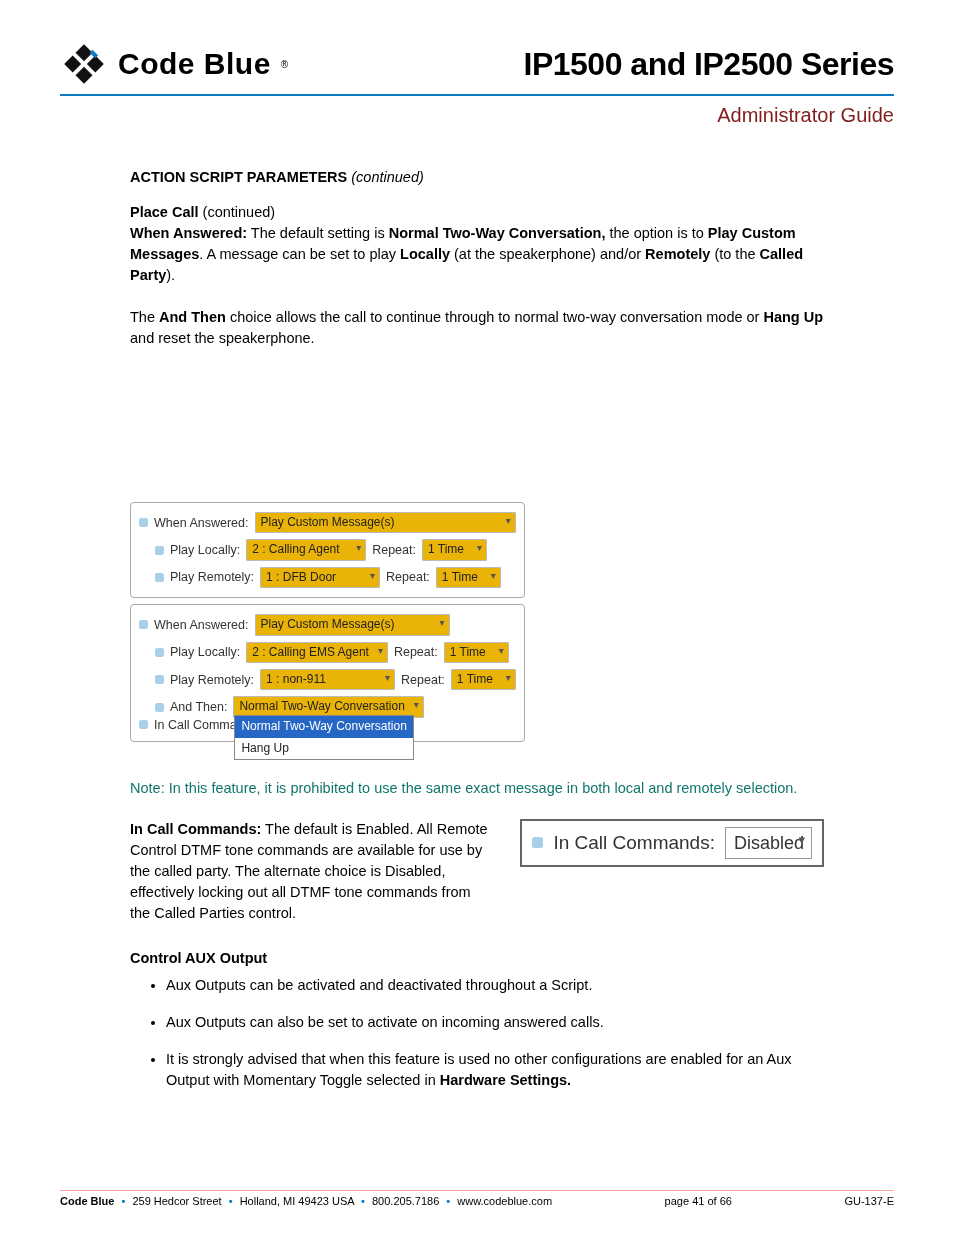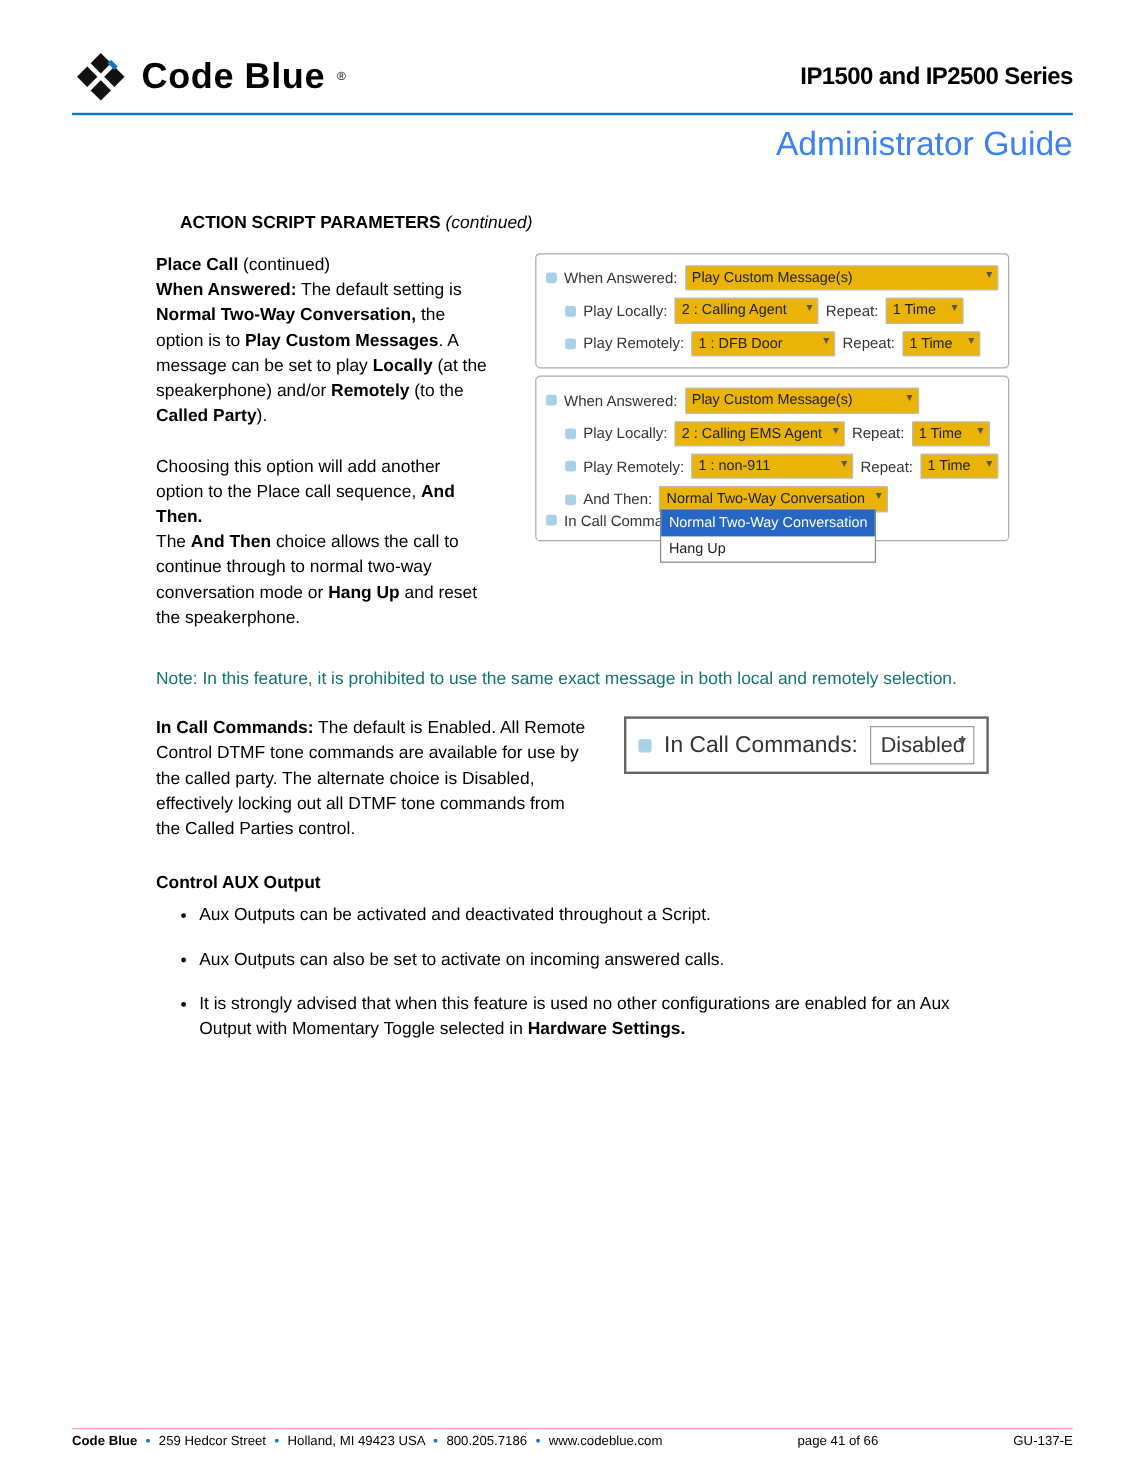--- a/index.html
+++ b/index.html
@@ -35,49 +35,49 @@
   }
   .brand {
     font-family: "Arial Black", Arial, sans-serif;
     font-weight: 900;
     font-size: 30px;
     letter-spacing: 0.5px;
   }
   .title {
     font-family: Arial, sans-serif;
     font-weight: 900;
-    font-size: 20px;
+    font-size: 32px;
     letter-spacing: -0.5px;
   }
   .subtitle {
     text-align: right;
-    font-size: 28px;
-    color: #3b82f6;
+    font-size: 20px;
+    color: #7f1d1d;
     font-weight: 300;
     margin-top: 8px;
     font-family: Arial, sans-serif;
   }
   .content {
     padding: 40px 70px 0 70px;
     font-size: 14.5px;
     line-height: 1.45;
   }
   .section-title {
     font-weight: bold;
     margin-bottom: 14px;
-    margin-left: 20px;
   }
   .section-title .cont {
     font-weight: normal;
     font-style: italic;
   }
   .two-col {
     display: flex;
-    gap: 36px;
+    gap: 20px;
     align-items: flex-start;
+    flex-direction: column;
   }
   .left-text {
     flex: 0 0 280px;
   }
   .right-img {
     flex: 1;
   }
   .panel {
     border: 1px solid #aaa;
     border-radius: 4px;
@@ -233,23 +233,20 @@
     </div>
 
     <div class="two-col">
       <div class="left-text">
         <div>
           <b>Place Call</b>
           <span>(continued)</span><br>
           <b>When Answered:</b><span> The default setting is </span><b>Normal Two-Way Conversation,</b><span> the option is to </span><b>Play Custom Messages</b><span>.  A message can be set to play </span><b>Locally</b><span> (at the speakerphone) and/or </span><b>Remotely</b><span> (to the </span><b>Called Party</b><span>).</span>
         </div>
         <br>
-        <div>
-          <span>Choosing this option will add another option to the Place call sequence, </span><b>And Then.</b>
-        </div>
         <div>
           <span>The </span><b>And Then</b><span> choice allows the call to continue through to normal two-way conversation mode or </span><b>Hang Up</b><span> and reset the speakerphone.</span>
         </div>
       </div>
 
       <div class="right-img">
 
         <div class="panel">
           <div class="panel-row">
             <span class="bullet"></span>

